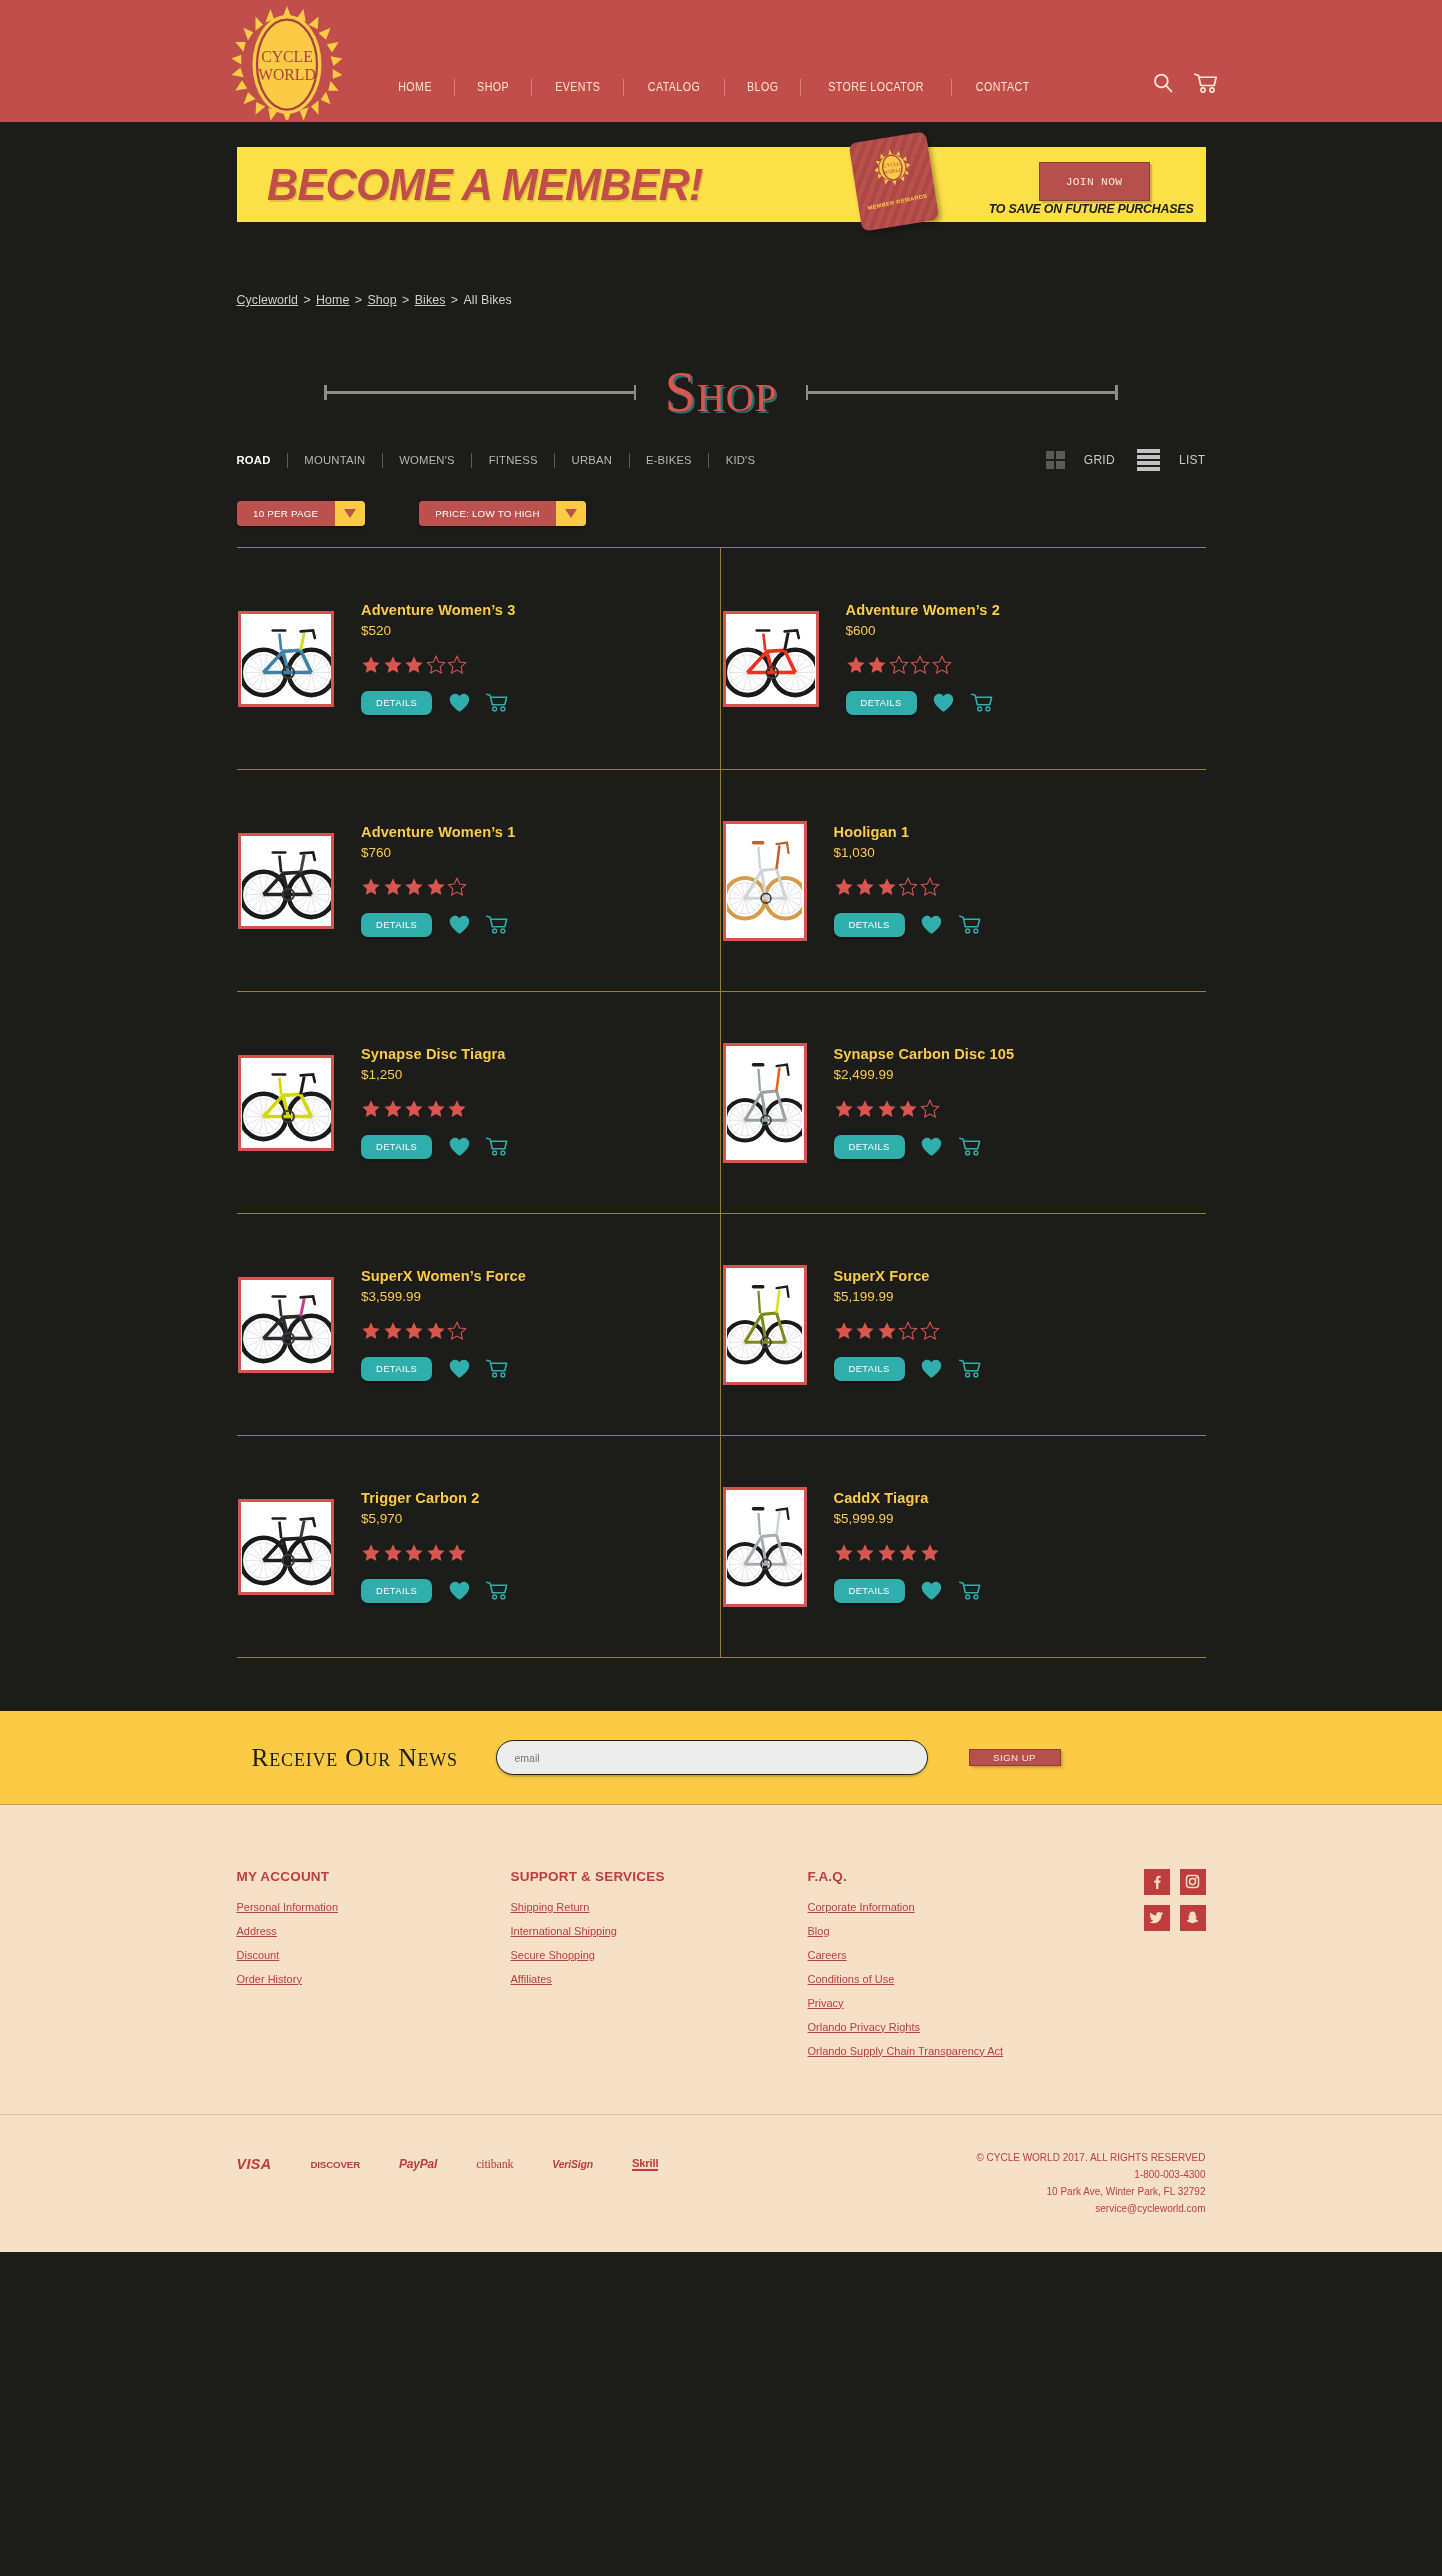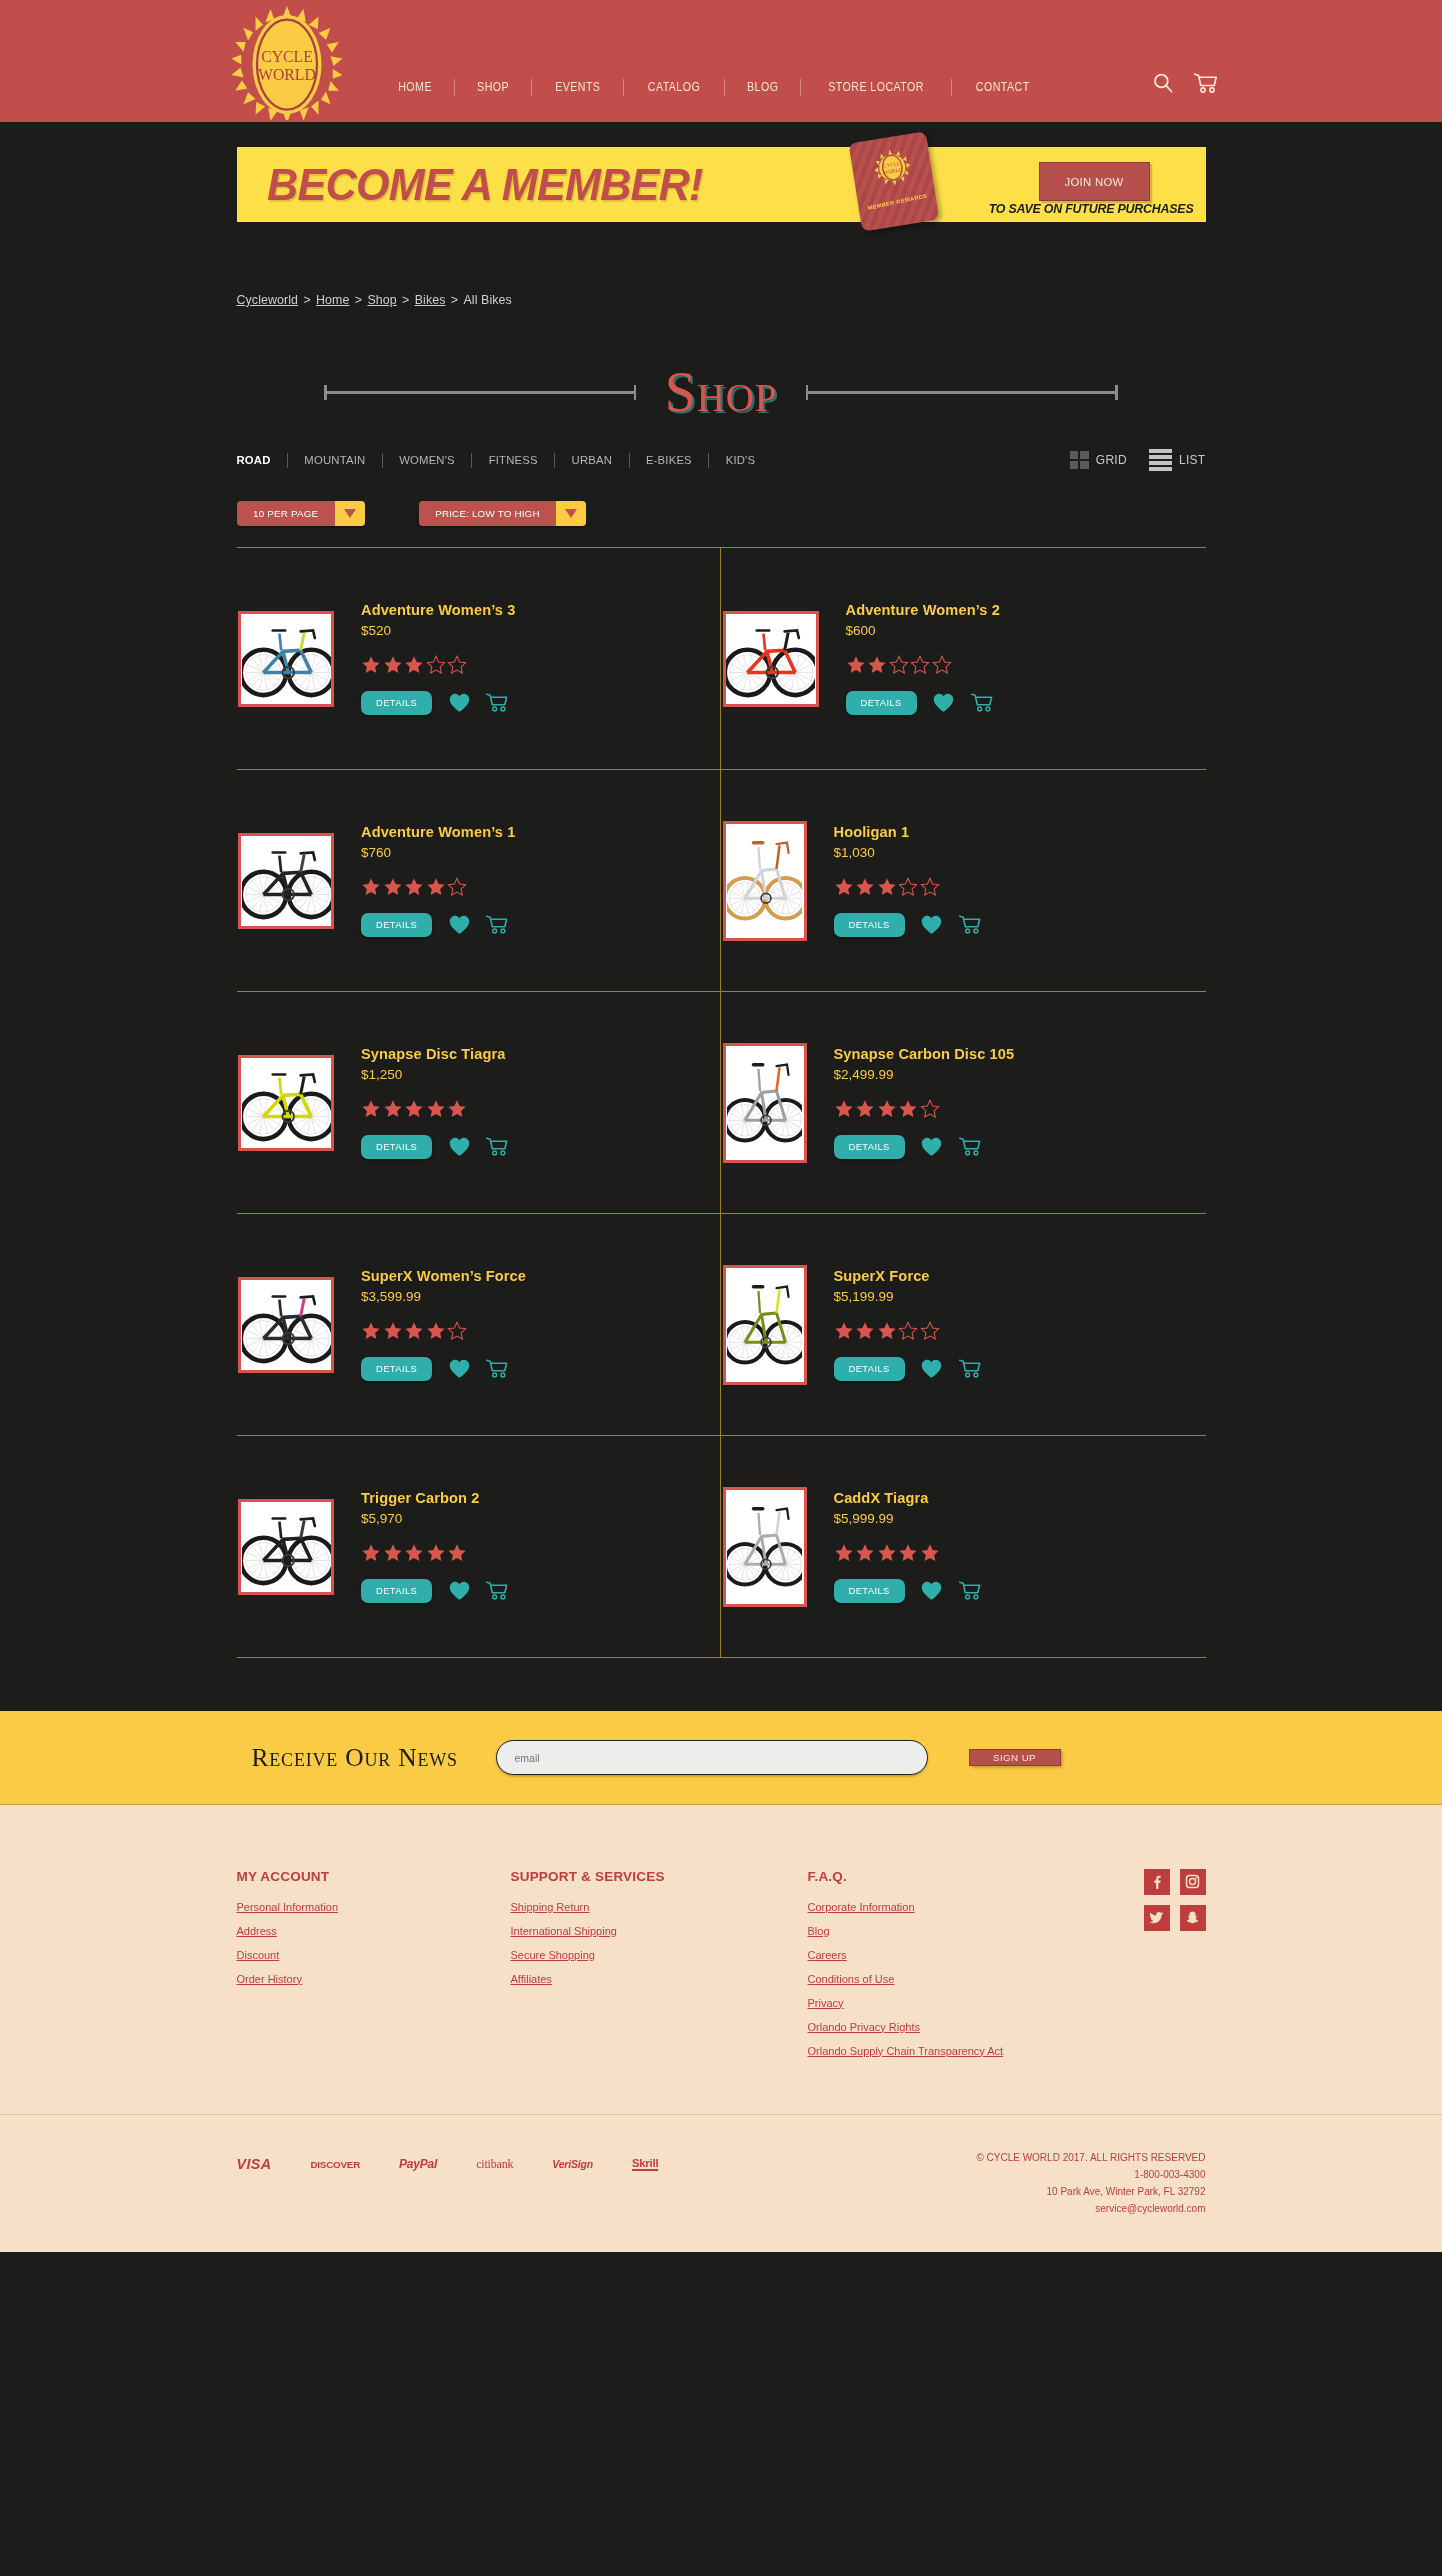--- a/index.html
+++ b/index.html
@@ -121,21 +121,21 @@
     background: #b5504d;
     border: 1.5px solid #8e3b39;
     color: #fbe9d8;
     font-size: 11.3px;
     letter-spacing: 0.3px;
     display: flex;
     align-items: center;
     justify-content: center;
     cursor: pointer;
     box-shadow: 2.3px 2.3px 0 rgba(0,0,0,0.18);
-    font-family: Liberation Sans, sans-serif;
+    font-family: Liberation Mono, monospace;
   }
   .banner-sub {
     position: absolute;
     right: 12px;
     bottom: 6px;
     font-size: 12.4px;
     font-weight: bold;
     font-style: italic;
     color: #1c1c1a;
     letter-spacing: -0.2px;
@@ -207,21 +207,21 @@
     padding: 0 16.5px;
     cursor: pointer;
     font-family: "Liberation Sans Narrow", "Liberation Sans", sans-serif;
     white-space: nowrap;
   }
   .cat-list .cat:first-child { padding-left: 0; }
   .cat-list .cat.active { color: #ffffff; font-weight: bold; }
   .cat-list .vsep { width: 0.8px; height: 15px; background: #5a5a5a; }
 
   .view-toggle { display: flex; align-items: center; gap: 22.5px; }
-  .vt { display: flex; align-items: center; gap: 7px; cursor: pointer; }
+  .vt { display: flex; align-items: center; gap: 19px; cursor: pointer; }
   .vt-label { color: #c9c9c9; font-size: 12px; letter-spacing: 0.3px;
     font-family: "Liberation Sans Narrow", "Liberation Sans", sans-serif; }
   .grid-glyph { display: grid; grid-template-columns: 8.3px 8.3px; grid-template-rows: 8.3px 8.3px; gap: 2.3px; }
   .grid-glyph i { background: #5a5a5a; display: block; }
   .list-glyph { display: flex; flex-direction: column; gap: 2.3px; width: 22.5px; }
   .list-glyph i { height: 3.8px; background: #c2c2c2; display: block; }
 
   .filters { margin-top: 30px; display: flex; gap: 54px; }
   .dd {
     height: 25px;

